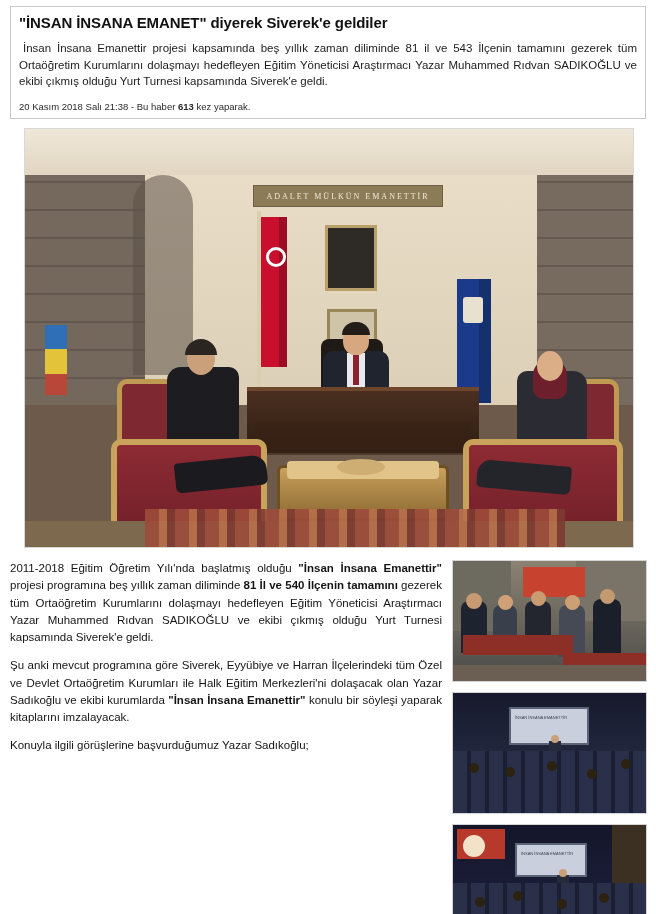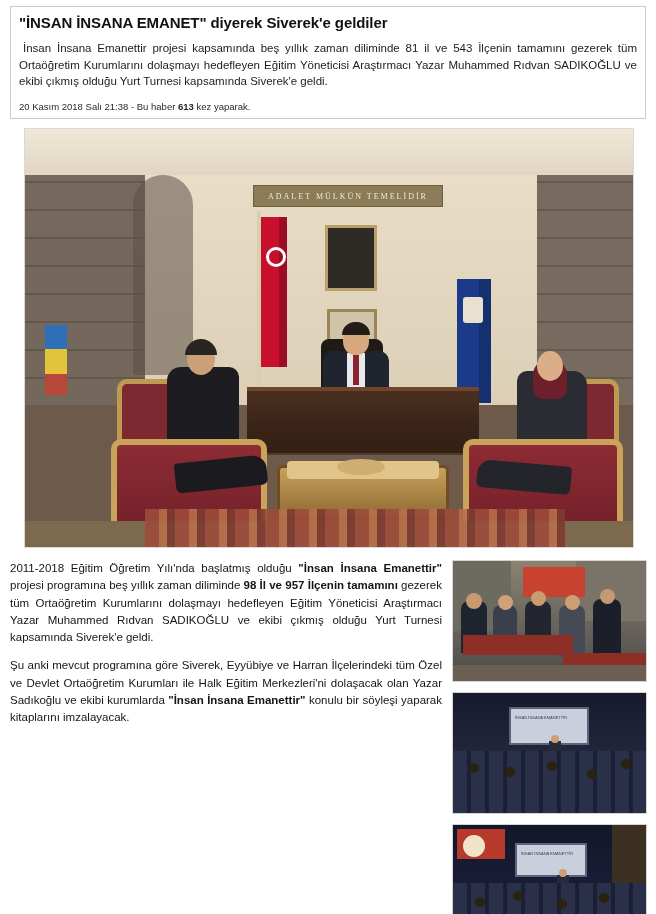--- a/index.html
+++ b/index.html
@@ -360,21 +360,21 @@
       <span>20 Kasım 2018 Salı 21:38 - Bu haber </span><span class="count">613</span><span> kez yaparak.</span>
     </div>
   </div>
 
   <div class="main-photo-wrap">
     <div class="mp mp-ceiling"></div>
     <div class="mp mp-wall"></div>
     <div class="mp mp-wall-stone-l"></div>
     <div class="mp mp-wall-stone-r"></div>
     <div class="mp mp-arch"></div>
-    <div class="mp mp-banner">ADALET MÜLKÜN TEMELİDİR</div>
+    <div class="mp mp-banner">ADALET MÜLKÜN EMANETTİR</div>
     <div class="mp mp-portrait"></div>
     <div class="mp mp-frame2"></div>
     <div class="mp mp-flag-tr-pole"></div>
     <div class="mp mp-flag-tr"></div>
     <div class="mp mp-flag-blue"></div>
     <div class="mp mp-flag-left"></div>
     <div class="mp mp-chair"></div>
     <div class="mp mp-man-c-body"></div>
     <div class="mp mp-man-c-shirt"></div>
     <div class="mp mp-man-c-tie"></div>
@@ -398,25 +398,26 @@
     <div class="mp mp-table-top"></div>
     <div class="mp mp-bowl"></div>
     <div class="mp mp-floor"></div>
     <div class="mp mp-carpet"></div>
   </div>
 
   <div class="body-wrap">
 
     <div class="body-left">
       <p class="para">
-        <span>2011-2018 Eğitim Öğretim Yılı'nda başlatmış olduğu </span><b>"İnsan İnsana Emanettir"</b><span> projesi programına beş yıllık zaman diliminde </span><b>98 İl ve 957 İlçenin tamamını</b><span> gezerek tüm Ortaöğretim Kurumlarını dolaşmayı hedefleyen Eğitim Yöneticisi Araştırmacı Yazar Muhammed Rıdvan SADIKOĞLU ve ekibi çıkmış olduğu Yurt Turnesi kapsamında Siverek'e geldi.</span>
+        <span>2011-2018 Eğitim Öğretim Yılı'nda başlatmış olduğu </span><b>"İnsan İnsana Emanettir"</b><span> projesi programına beş yıllık zaman diliminde </span><b>81 İl ve 540 İlçenin tamamını</b><span> gezerek tüm Ortaöğretim Kurumlarını dolaşmayı hedefleyen Eğitim Yöneticisi Araştırmacı Yazar Muhammed Rıdvan SADIKOĞLU ve ekibi çıkmış olduğu Yurt Turnesi kapsamında Siverek'e geldi.</span>
       </p>
       <p class="para">
         <span>Şu anki mevcut programına göre Siverek, Eyyübiye ve Harran İlçelerindeki tüm Özel ve Devlet Ortaöğretim Kurumları ile Halk Eğitim Merkezleri'ni dolaşacak olan Yazar Sadıkoğlu ve ekibi kurumlarda </span><b>"İnsan İnsana Emanettir"</b><span> konulu bir söyleşi yaparak kitaplarını imzalayacak.</span>
       </p>
+      <p class="para">Konuyla ilgili görüşlerine başvurduğumuz Yazar Sadıkoğlu;</p>
     </div>
 
     <div class="body-right">
 
       <div class="side-photo sp1">
         <div class="e sp1-wallL"></div>
         <div class="e sp1-wallR"></div>
         <div class="e sp1-banner"></div>
         <div class="e sp1-p1"></div>
         <div class="e sp1-h1"></div>

